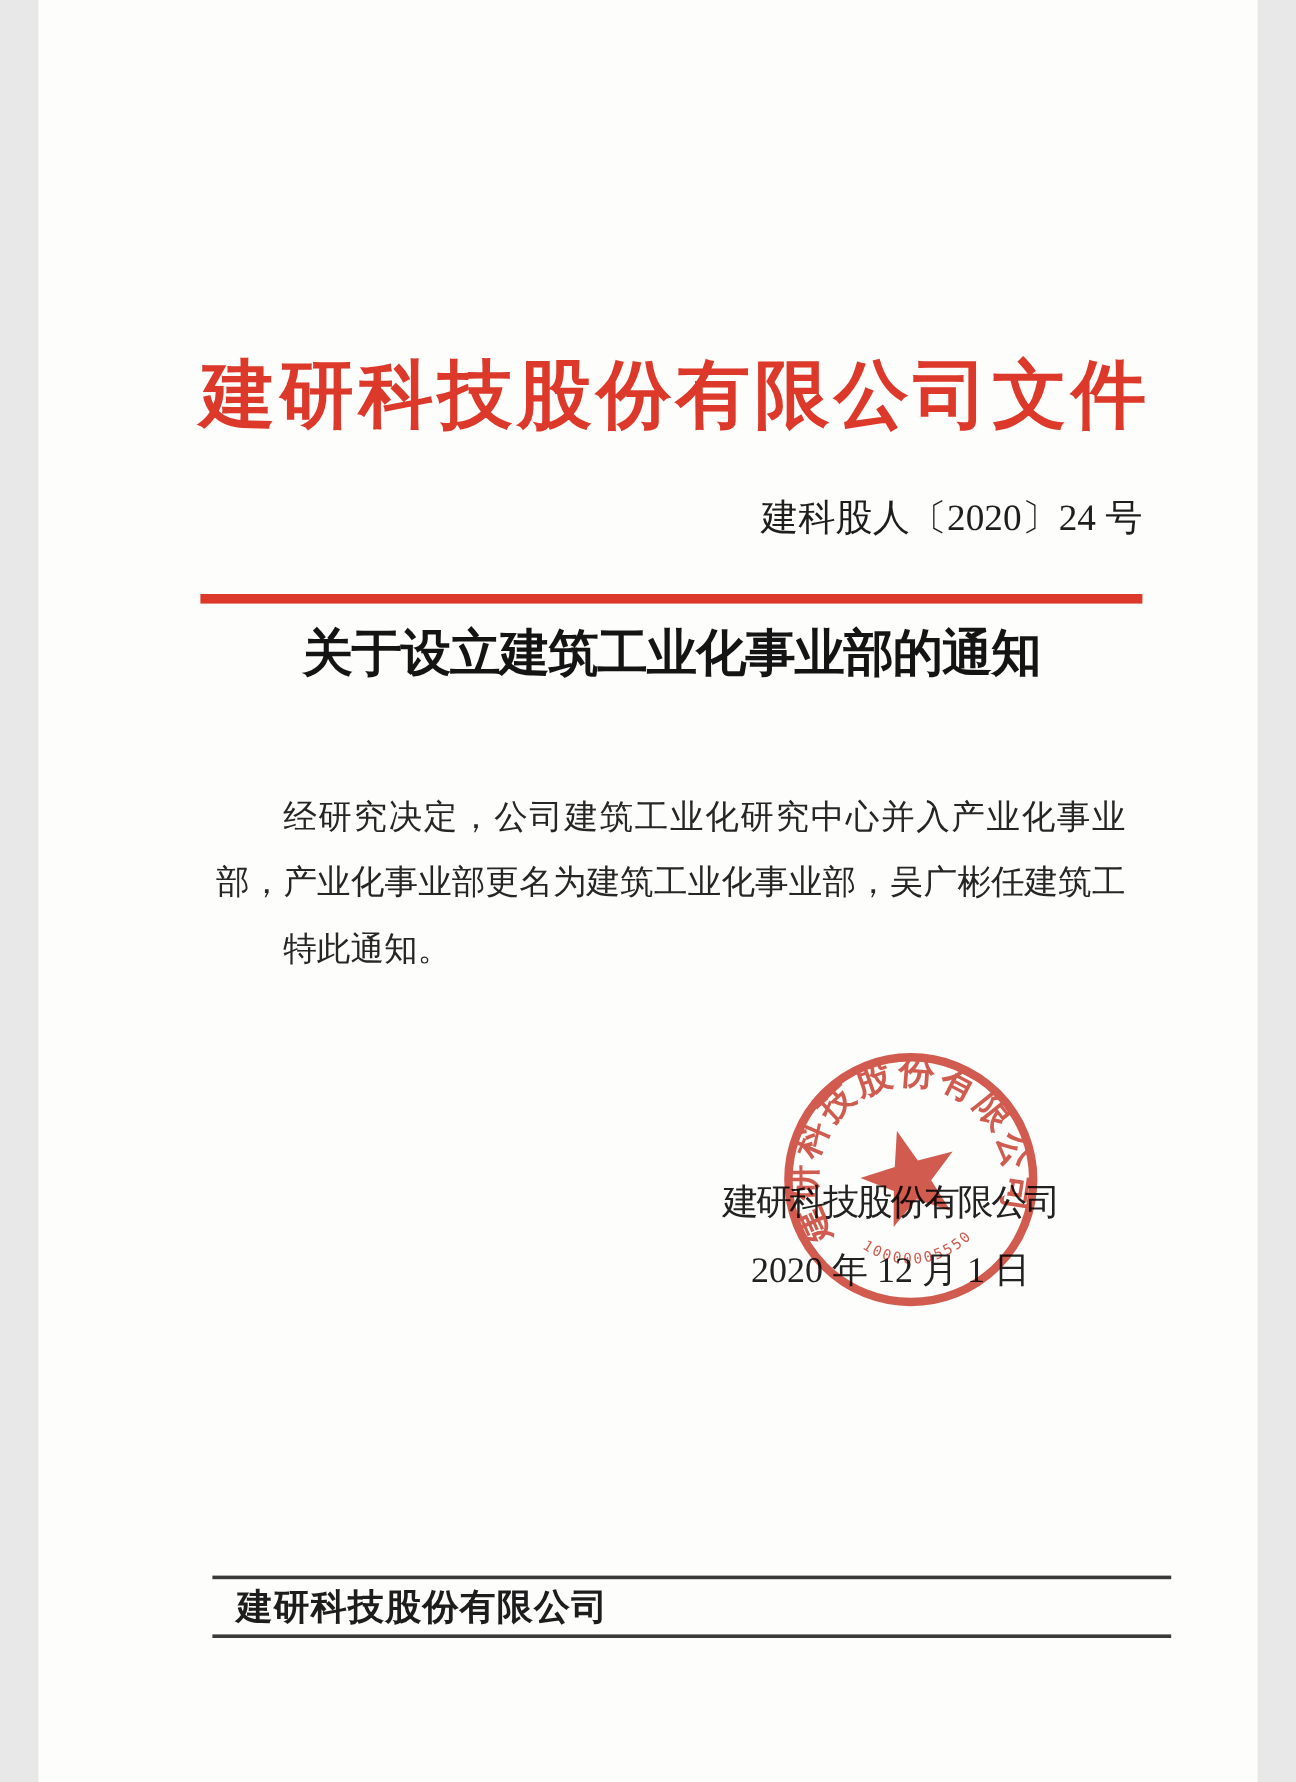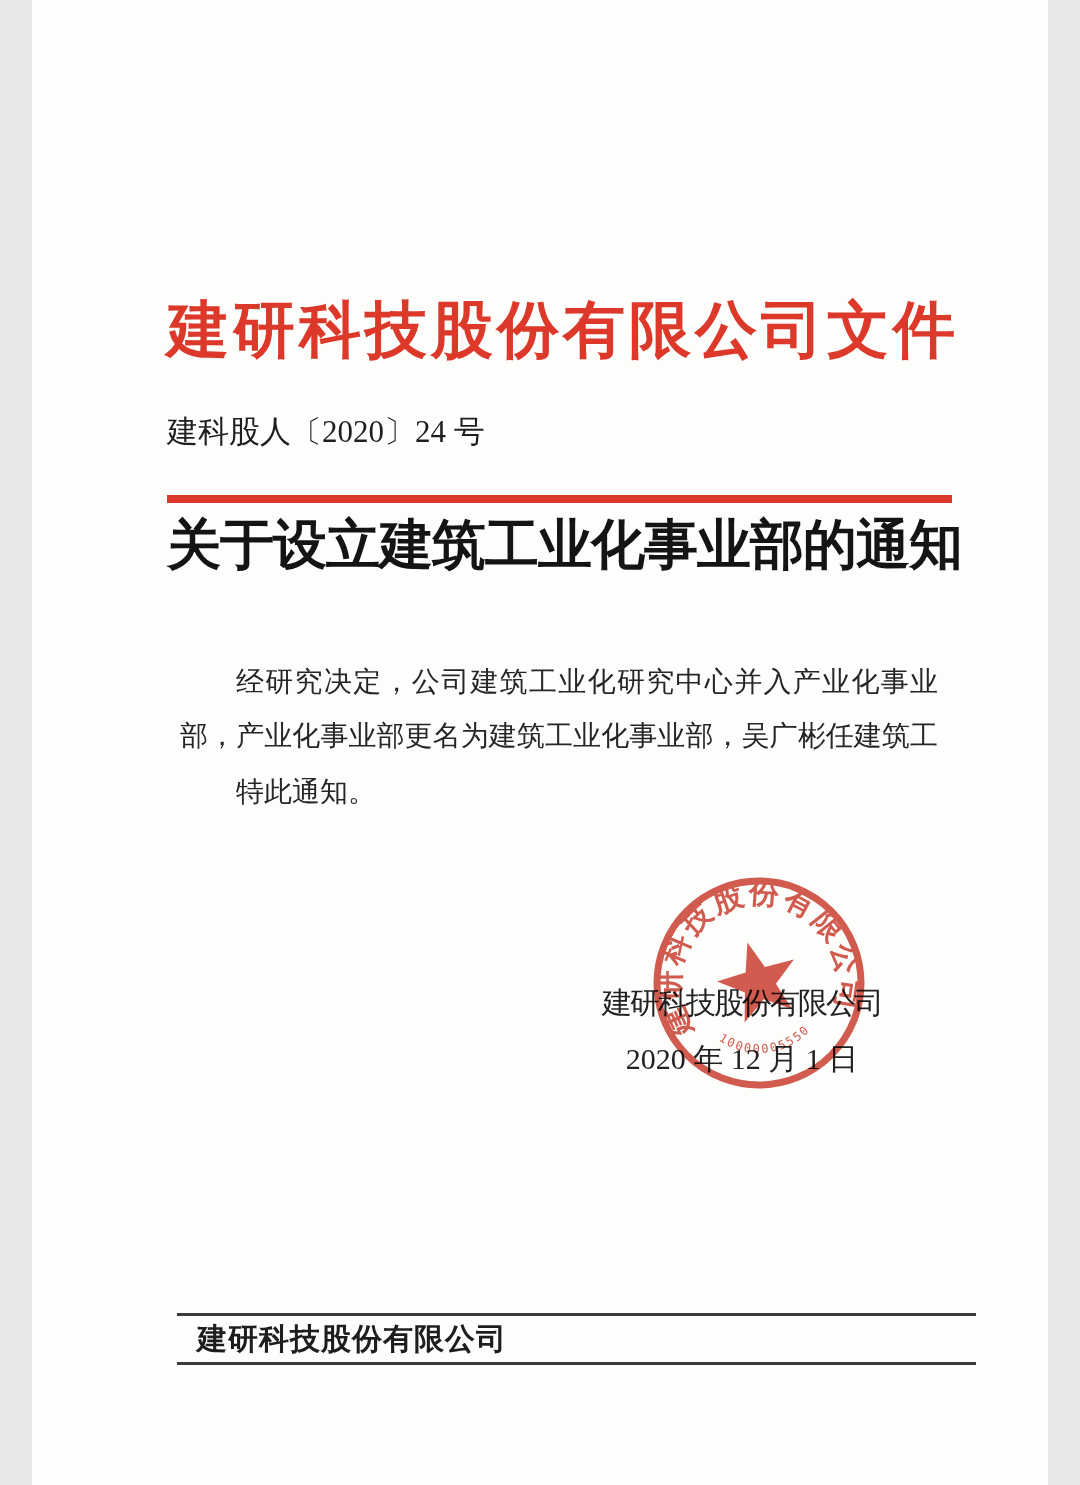--- a/index.html
+++ b/index.html
@@ -29,42 +29,42 @@
     font-weight: bold;
     letter-spacing: 4px;
     color: var(--accent-red, #dd392b);
     white-space: nowrap;
   }
   .doc-number {
     position: absolute;
     top: 412px;
     left: 135px;
     width: 785px;
-    text-align: left;
+    text-align: right;
     font-size: 31px;
     line-height: 40px;
     color: #1e1e1e;
     white-space: nowrap;
   }
   .red-rule {
     position: absolute;
     top: 495px;
     left: 135px;
     width: 785px;
     height: 8px;
     background: var(--accent-red, #dd392b);
   }
   .notice-title {
     position: absolute;
     top: 514px;
     left: 135px;
     width: 785px;
     margin: 0;
     text-align: center;
-    font-size: 54px;
+    font-size: 42px;
     line-height: 62px;
     font-weight: bold;
     letter-spacing: -1px;
     color: #141414;
     white-space: nowrap;
   }
   
   .body-text {
     position: absolute;
     top: 645px;

